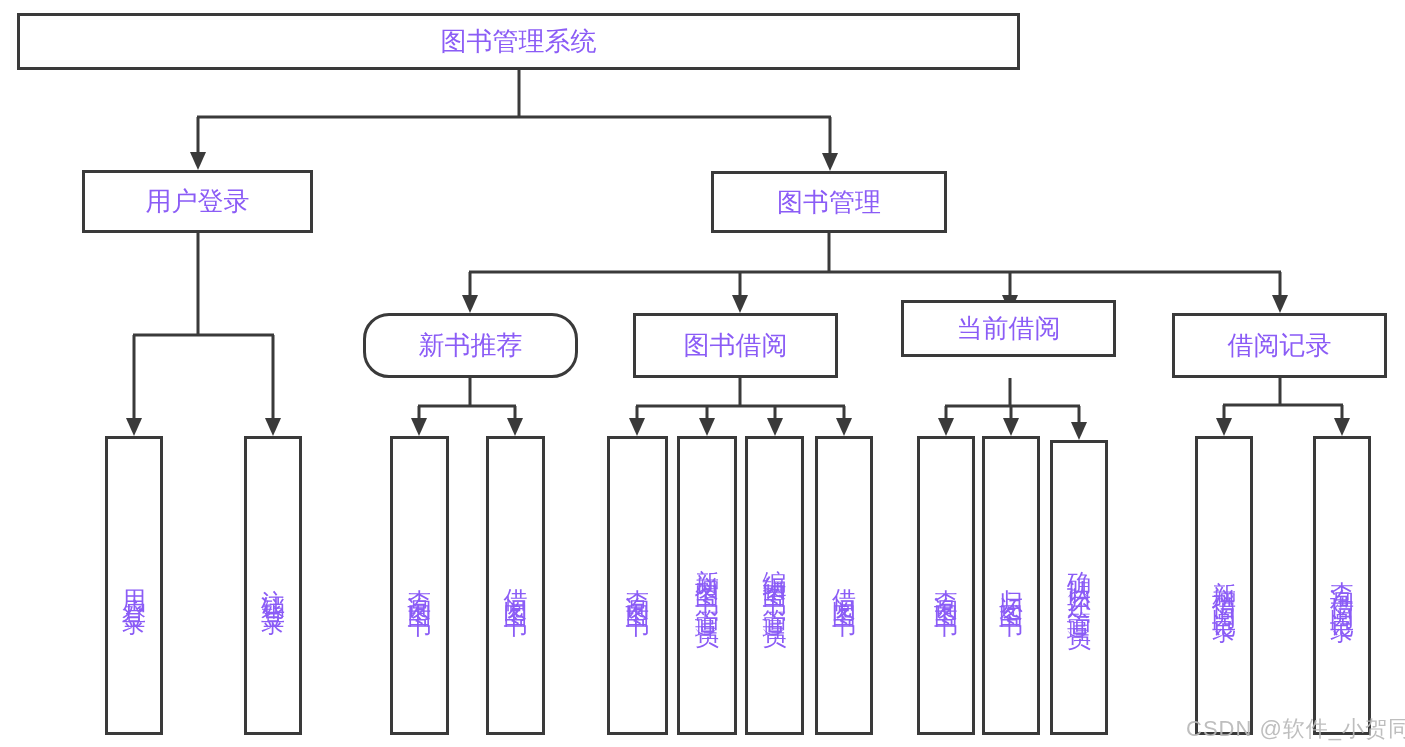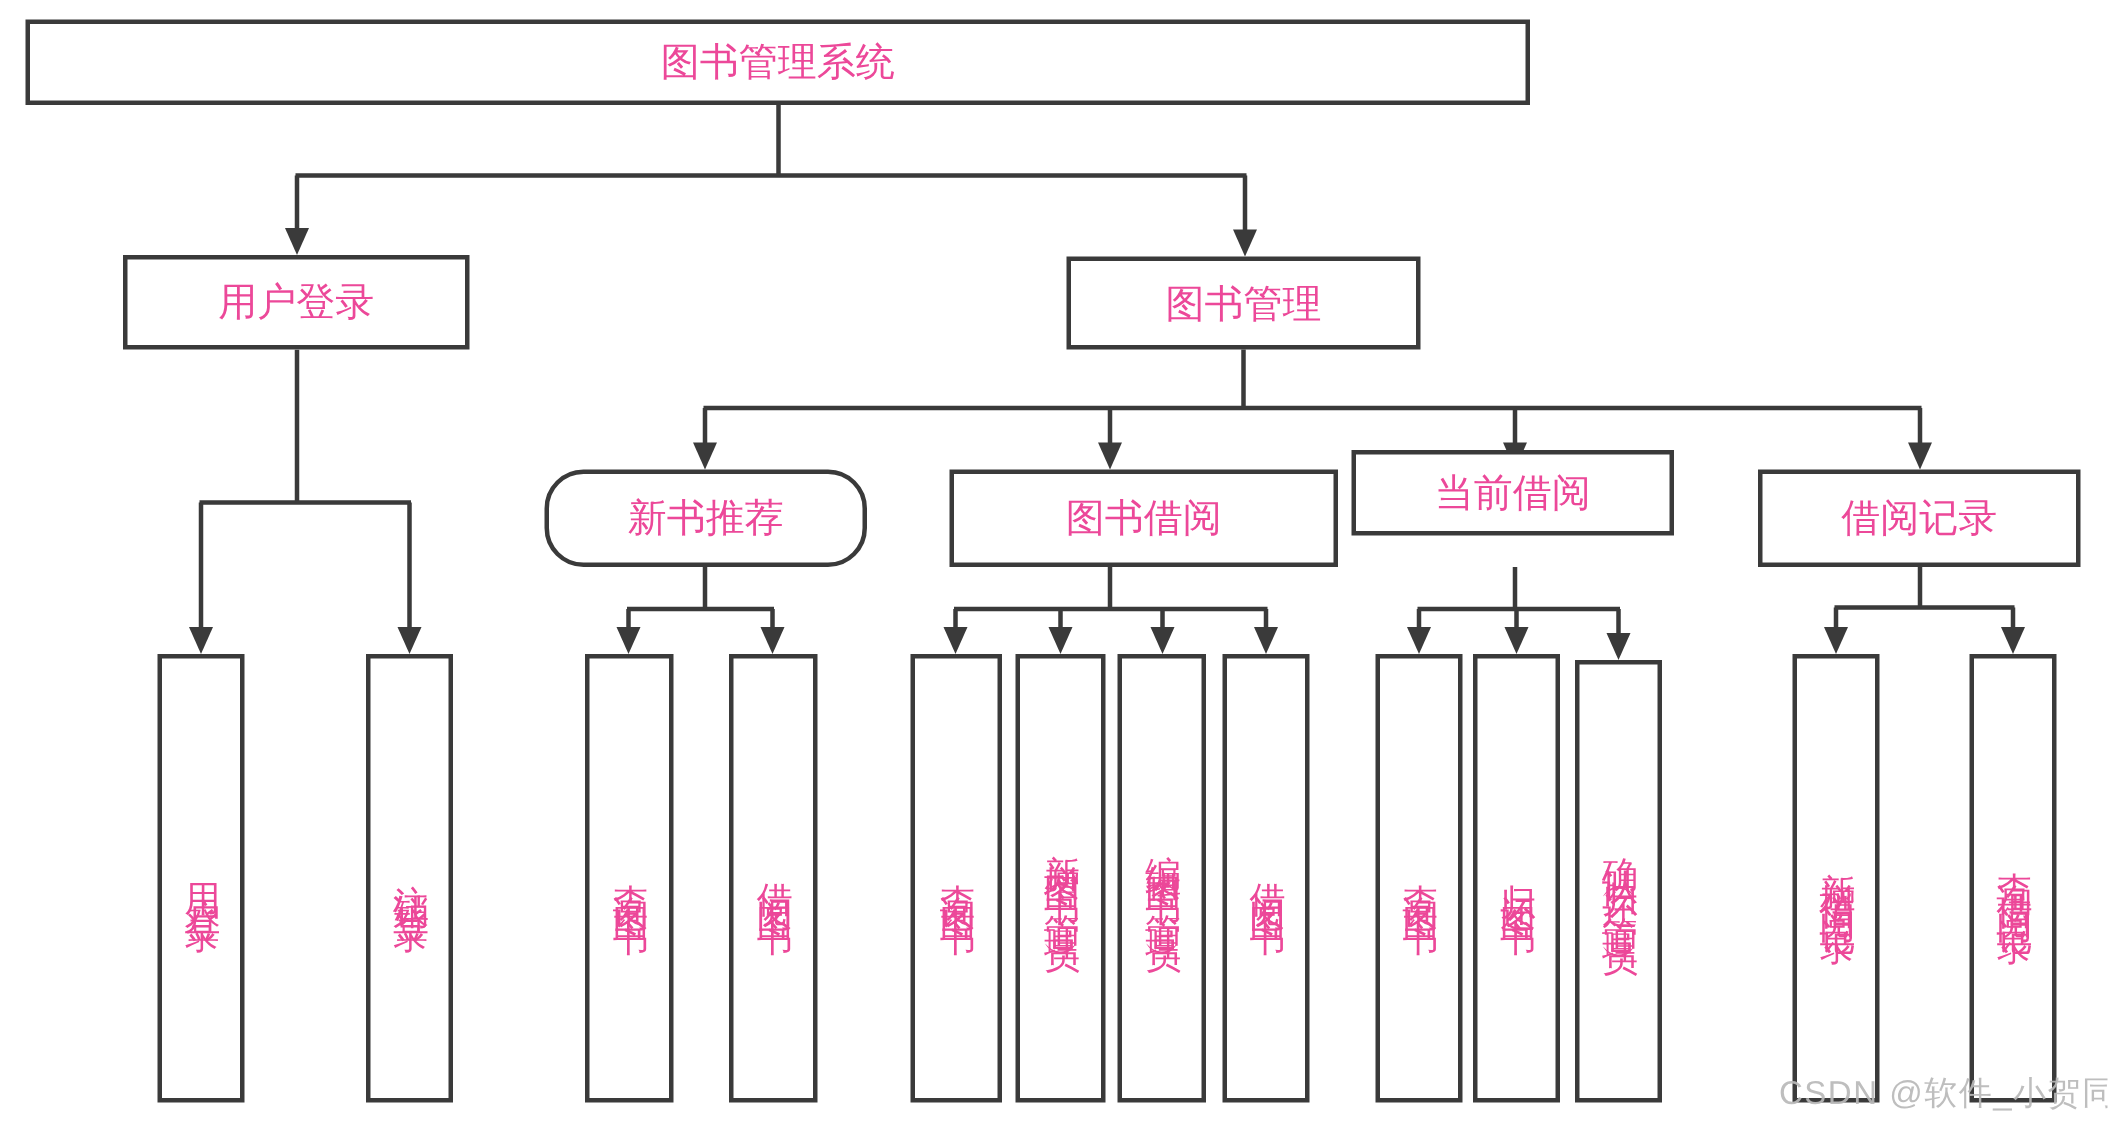--- a/index.html
+++ b/index.html
@@ -2,21 +2,21 @@
 <html><head>
 <meta charset="utf-8">
 <style>
   html,body{margin:0;padding:0;}
   body{background:#ffffff;font-family:"Liberation Sans","DejaVu Sans",sans-serif;}
   #stage{position:relative;width:1405px;height:747px;background:#ffffff;overflow:hidden;}
   #connectors{position:absolute;left:0;top:0;pointer-events:none;}
   .node{
     position:absolute;box-sizing:border-box;background:#ffffff;
     border:3px solid #3a3a3a;display:flex;align-items:center;justify-content:center;
-    color:#ec4899;font-size:26px;line-height:1.1;white-space:nowrap;z-index:2;
+    color:#8b5cf6;font-size:26px;line-height:1.1;white-space:nowrap;z-index:2;
   }
   .vnode{font-size:24px;}
   .vnode .vtext{
     writing-mode:vertical-rl;text-orientation:mixed;
     letter-spacing:8px;line-height:1;display:block;
   }
   #watermark{
     position:absolute;left:1186px;top:714px;z-index:5;
     color:#b9b9b9;font-size:22px;letter-spacing:1px;white-space:nowrap;opacity:0.92;
   }
@@ -66,21 +66,21 @@
   <div class="node" style="left:82px;top:170px;width:231px;height:63px;">
     <span>用户登录</span>
   </div>
   <div class="node" style="left:711px;top:171px;width:236px;height:62px;">
     <span>图书管理</span>
   </div>
 
   <div class="node" style="left:363px;top:313px;width:215px;height:65px;border-radius:26px;">
     <span>新书推荐</span>
   </div>
-  <div class="node" style="left:633px;top:313px;width:259px;height:65px;">
+  <div class="node" style="left:633px;top:313px;width:205px;height:65px;">
     <span>图书借阅</span>
   </div>
   <div class="node" style="left:901px;top:300px;width:215px;height:57px;">
     <span>当前借阅</span>
   </div>
   <div class="node" style="left:1172px;top:313px;width:215px;height:65px;">
     <span>借阅记录</span>
   </div>
 
   <div class="node vnode" style="left:105px;top:436px;width:58px;height:299px;">

